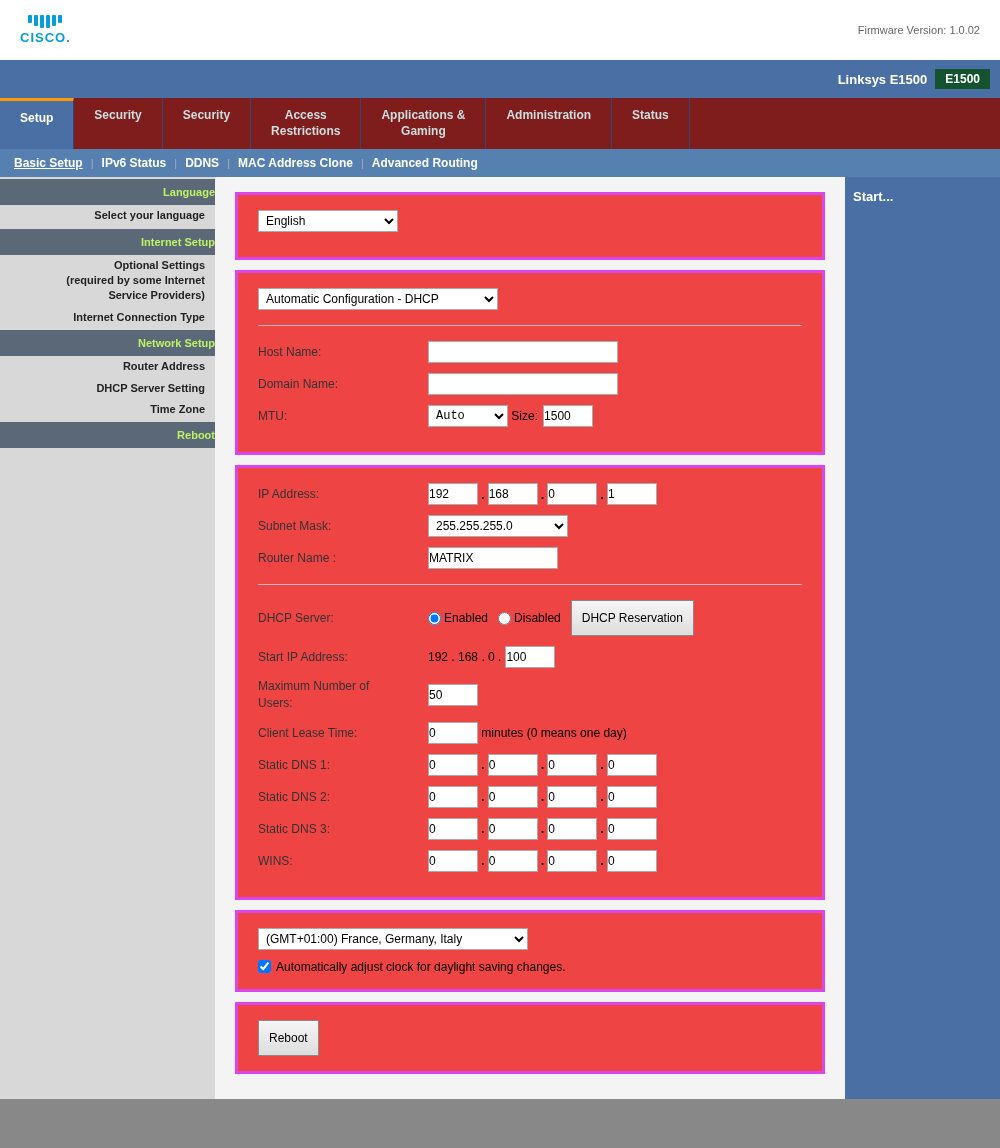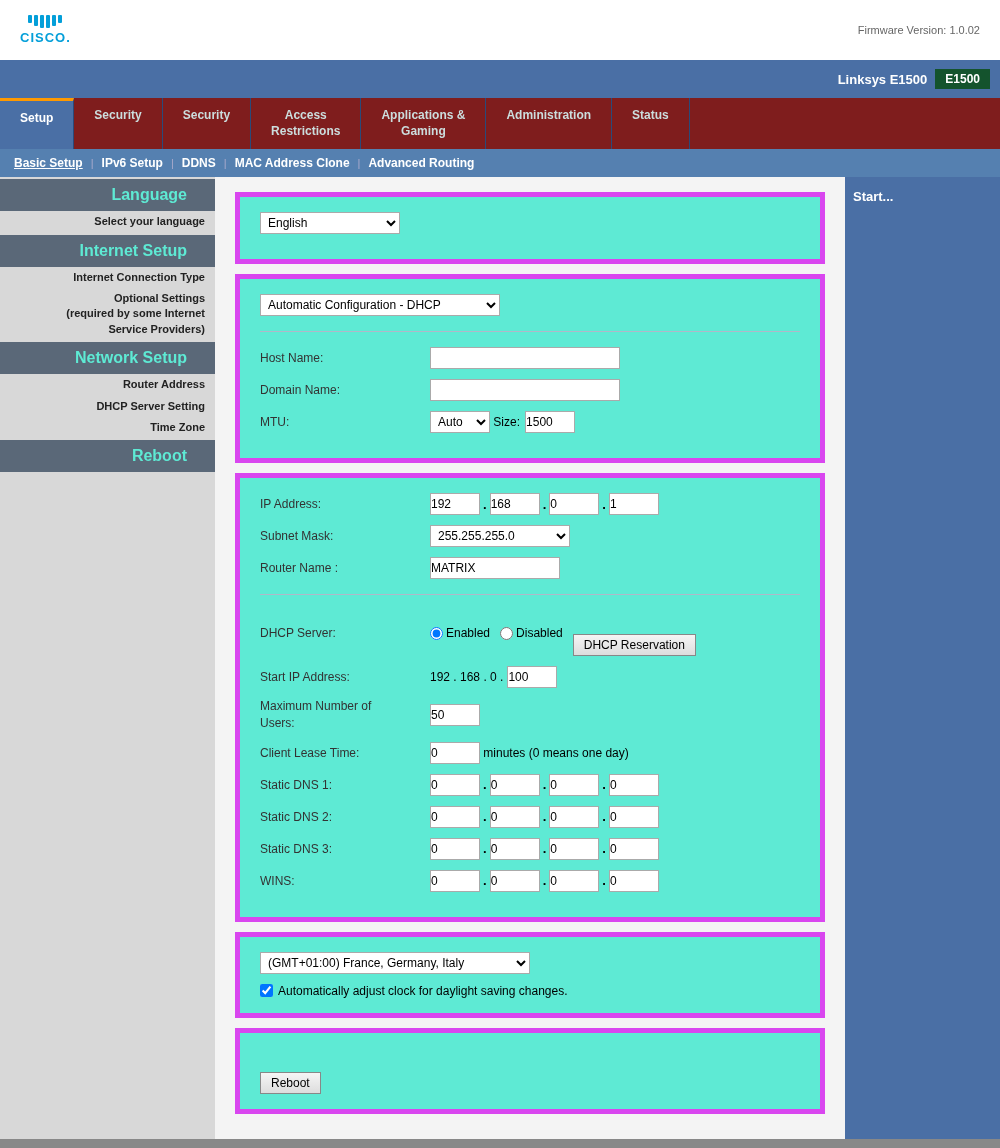--- a/index.html
+++ b/index.html
@@ -80,24 +80,23 @@
       display: flex;
       align-items: center;
       gap: 3px;
       font-size: 12px;
     }
 
     
     .btn {
       border: 1px solid #888;
       background: linear-gradient(to bottom, #f5f5f5, #ddd);
-      padding: 3px 10px;
+      padding: 10px 10px;
       font-size: 12px;
       cursor: pointer;
-      margin-top: 24px;
     }
 
     
     .checkbox-row {
       display: flex;
       align-items: center;
       gap: 5px;
       font-size: 12px;
     }
 
@@ -187,25 +186,25 @@
     .main-container {
       display: flex;
     }
     .left-sidebar {
       width: 215px;
       background: #d8d8d8;
       flex-shrink: 0;
     }
     .sidebar-header {
       background: #5a6878;
-      color: #5eead4;
-      font-size: 16px;
+      color: #bef264;
+      font-size: 11px;
       font-weight: bold;
       text-align: right;
-      padding: 7px 28px;
+      padding: 7px 0;
       margin-top: 2px;
     }
     .sidebar-link {
       text-align: right;
       padding: 3px 10px;
       font-size: 11px;
       font-weight: bold;
       color: #222;
       cursor: pointer;
       line-height: 1.4;
@@ -222,22 +221,22 @@
       padding: 12px 8px;
     }
     .help-text {
       color: #fff;
       font-size: 13px;
       font-weight: bold;
       cursor: pointer;
     }
 
     .content-box {
-      background: #5eead4;
-      border: 5px solid #d946ef;
+      background: #ef4444;
+      border: 3px solid #d946ef;
       margin-bottom: 10px;
       padding: 15px 20px;
     }
     .section-divider {
       border: none;
       border-top: 1px solid #b0b8c8;
       margin: 15px 0;
     }
   </style>
 </head>
@@ -275,40 +274,40 @@
       <div class="tab-item">Security</div>
       <div class="tab-item" style="line-height:1.3;">Access<br>Restrictions</div>
       <div class="tab-item" style="line-height:1.3;">Applications &amp;<br>Gaming</div>
       <div class="tab-item">Administration</div>
       <div class="tab-item">Status</div>
     </div>
 
     <div class="sub-tabs-row">
       <span class="sub-tab active">Basic Setup</span>
       <span class="sub-tab-sep">|</span>
-      <span class="sub-tab">IPv6 Setup</span>
+      <span class="sub-tab">IPv6 Status</span>
       <span class="sub-tab-sep">|</span>
       <span class="sub-tab">DDNS</span>
       <span class="sub-tab-sep">|</span>
       <span class="sub-tab">MAC Address Clone</span>
       <span class="sub-tab-sep">|</span>
       <span class="sub-tab">Advanced Routing</span>
     </div>
   </div>
 
   <div class="main-container">
 
     <div class="left-sidebar">
 
       <div class="sidebar-header">Language</div>
       <div class="sidebar-link">Select your language</div>
 
       <div class="sidebar-header">Internet Setup</div>
+      <div class="sidebar-link" style="line-height:1.4;">Optional Settings<br>(required by some Internet<br>Service Providers)</div>
       <div class="sidebar-link">Internet Connection Type</div>
-      <div class="sidebar-link" style="line-height:1.4;">Optional Settings<br>(required by some Internet<br>Service Providers)</div>
 
       <div class="sidebar-header">Network Setup</div>
       <div class="sidebar-link">Router Address</div>
       <div class="sidebar-link">DHCP Server Setting</div>
 
       <div class="sidebar-link">Time Zone</div>
 
       <div class="sidebar-header">Reboot</div>
     </div>
 
@@ -337,21 +336,21 @@
           <input type="text" class="form-input form-input-wide" value="" style="">
         </div>
 
         <div class="form-row">
           <span class="form-label">Domain Name:</span>
           <input type="text" class="form-input form-input-wide" value="" style="">
         </div>
 
         <div class="form-row">
           <span class="form-label">MTU:</span>
-          <select style="width:60px;">
+          <select style="width:80px;font-family:Liberation Mono, monospace;">
             <option>Auto</option>
           </select>
           &nbsp;
           <span style="margin-right:5px;">Size:</span>
           <input type="text" class="form-input" style="width: 50px;" value="1500">
         </div>
       </div>
 
       <div class="content-box">
 

